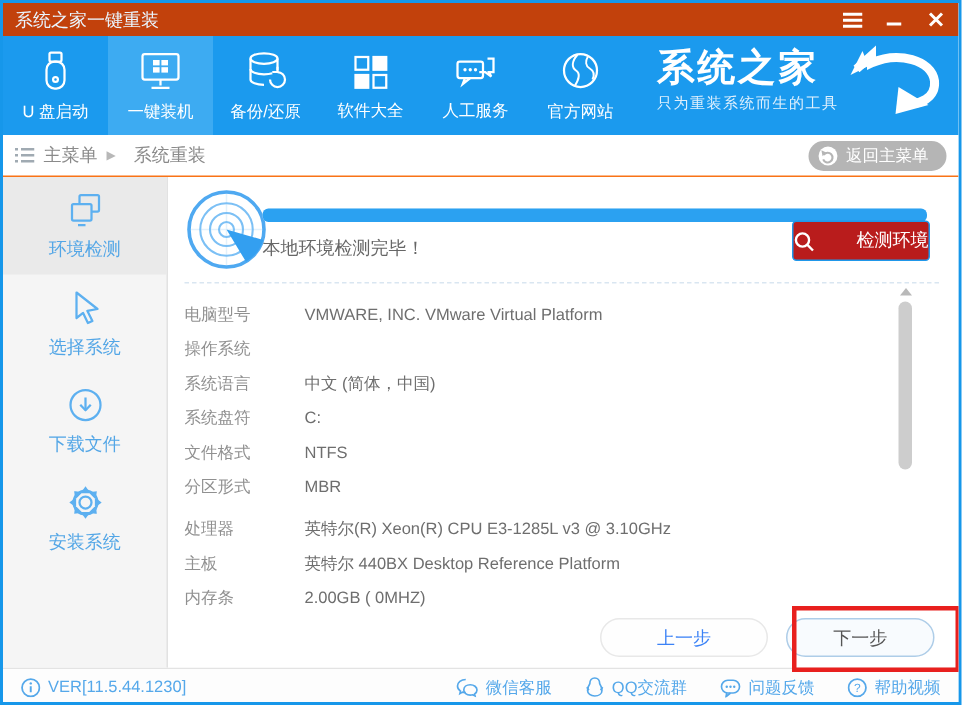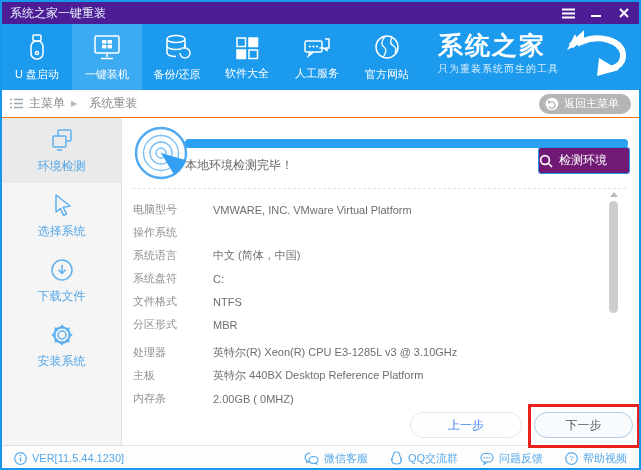--- a/index.html
+++ b/index.html
@@ -1,21 +1,21 @@
 <!DOCTYPE html>
 <html><head>
 <meta charset="utf-8">
 <style>
   * { margin:0; padding:0; box-sizing:border-box; }
   html,body { width:641px; height:470px; }
   body { font-family:"Liberation Sans","DejaVu Sans",sans-serif; }
   .window { position:relative; width:641px; height:470px; border:2px solid #1697ea; background:#fff; overflow:hidden; }
 
   
-  .titlebar { height:22px; background:#4c1d95; display:flex; align-items:center; padding:0 8px; }
+  .titlebar { height:22px; background:#c2410c; display:flex; align-items:center; padding:0 8px; }
   .titlebar .title { color:#eaf6ff; font-size:12px; }
   .win-controls { margin-left:auto; display:flex; align-items:center; gap:14px; }
   .win-controls .wc { width:14px; height:14px; display:flex; align-items:center; justify-content:center; cursor:pointer; }
 
   
   .nav { height:66px; background:#1b9aee; display:flex; align-items:stretch; position:relative; }
   .nav-item { width:70px; display:flex; flex-direction:column; align-items:center; justify-content:center; gap:3px; cursor:pointer; }
   .nav-item.active { background:#3dabf2; }
   .nav-item .lbl { color:#fff; font-size:11px; white-space:nowrap; }
   .logo { position:absolute; right:6px; top:6px; display:flex; align-items:center; gap:6px; }
@@ -24,31 +24,31 @@
   .logo-tag { color:#dff0fd; font-size:10px; margin-top:3px; letter-spacing:1px; }
 
   
   .breadcrumb { height:28px; background:#fff; border-bottom:1px solid #f97316; display:flex; align-items:center; padding:0 8px; }
   .bc-text { color:#8a8a8a; font-size:12px; margin-left:6px; }
   .bc-sep { color:#b8b8b8; font-size:8px; margin:0 6px; }
   .back-btn { margin-left:auto; background:#b5b5b5; color:#fff; font-size:11px; height:20px; padding:0 12px 0 6px; border-radius:10px; display:flex; align-items:center; gap:5px; cursor:pointer; }
 
   
   .body { display:flex; height:327px; }
-  .sidebar { width:120px; background:#f5f5f5; border-right:1px solid #e2e2e2; display:flex; flex-direction:column; }
+  .sidebar { width:110px; background:#f5f5f5; border-right:1px solid #e2e2e2; display:flex; flex-direction:column; }
   .side-item { height:65px; display:flex; flex-direction:column; align-items:center; justify-content:center; gap:4px; cursor:pointer; }
   .side-item.active { background:#eaeaea; }
   .side-item .lbl { color:#53a6e6; font-size:12px; }
 
   .main { position:relative; flex:1; background:#fff; }
   .radar { position:absolute; left:11px; top:7px; }
   .progress-track { position:absolute; left:63px; top:21px; width:443px; height:9px; background:#e8f2fb; border-radius:4px; }
   .progress-fill { height:100%; background:#2ba1f1; border-radius:4px; }
   .status-msg { position:absolute; left:63px; top:39px; font-size:12px; color:#666; }
-  .detect-btn { position:absolute; left:416px; top:29px; width:92px; height:27px; background:#701a75; border:1px solid #1f97ea; border-radius:3px; color:#fff; font-size:12px; display:flex; align-items:center; justify-content:flex-start; gap:6px; cursor:pointer; }
+  .detect-btn { position:absolute; left:416px; top:29px; width:92px; height:27px; background:#b91c1c; border:1px solid #1f97ea; border-radius:3px; color:#fff; font-size:12px; display:flex; align-items:center; justify-content:space-between; gap:22px; cursor:pointer; }
   .sep { position:absolute; left:11px; right:13px; top:70px; border-top:1px dashed #d9e6f1; }
 
   .sysinfo { position:absolute; left:11px; top:80px; right:36px; height:212px; overflow:hidden; }
   .row { display:flex; height:23px; align-items:center; }
   .row.gap { margin-top:5px; }
   .row .k { width:80px; color:#909090; font-size:11px; }
   .row .v { color:#6e6e6e; font-size:11px; white-space:nowrap; }
 
   .scrollbar { position:absolute; left:486px; top:74px; width:11px; height:330px; }
   .sb-up, .sb-down { width:0; height:0; border-left:4px solid transparent; border-right:4px solid transparent; margin:0 auto; }

